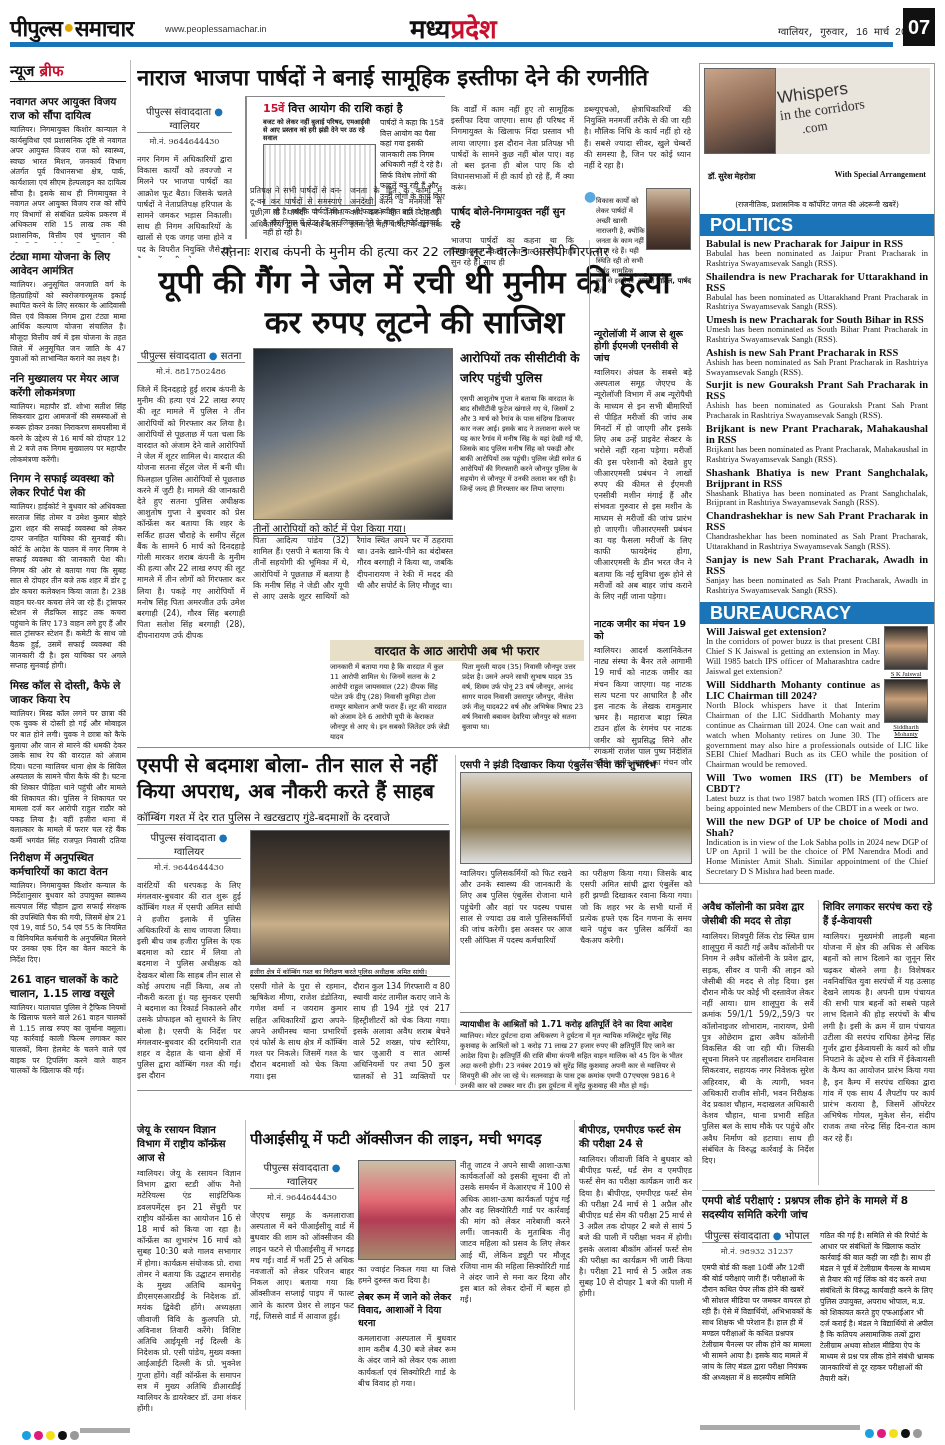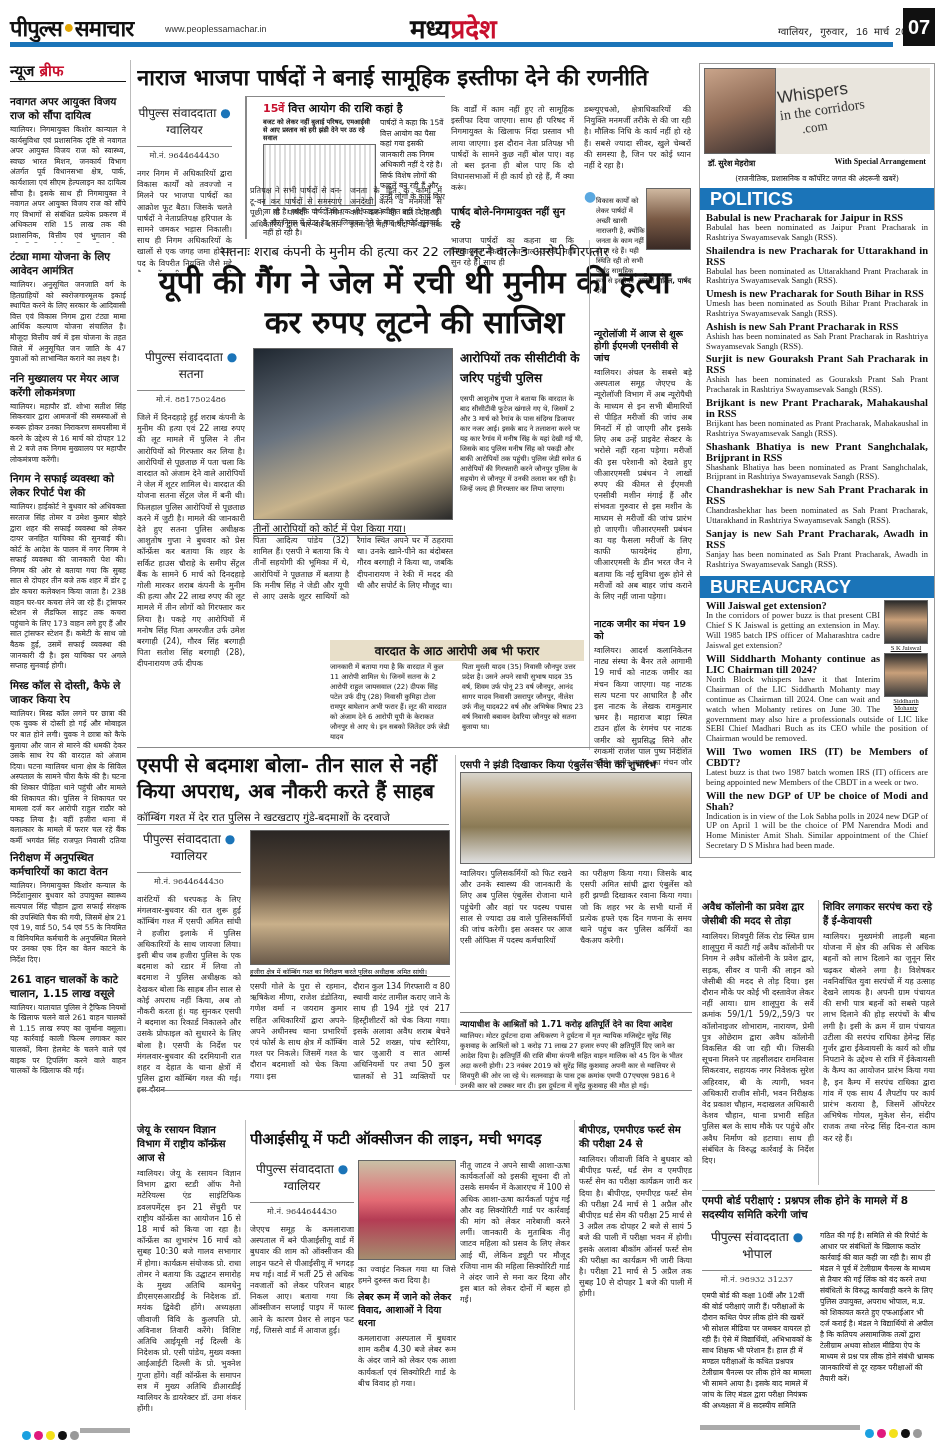--- a/index.html
+++ b/index.html
@@ -11,21 +11,21 @@
 .site{left:155px;top:16px;font-size:9px;color:#333;font-family:"Liberation Sans",sans-serif}
 .section{left:400px;top:2px;font-size:26px;font-weight:bold;font-family:"DejaVu Serif",serif;color:#111}
 .section span{color:#c8102e}
 .dateline{left:768px;top:16px;font-size:10px;color:#222;font-family:Liberation Mono, monospace}
 .pageno{left:893px;top:0;width:32px;height:38px;background:#111;color:#fff;font-size:20px;font-weight:bold;text-align:center;line-height:38px;font-family:"Liberation Sans",sans-serif}
 .blueline{left:10px;top:42px;width:883px;height:5px;background:#1b74b8}
 .colrule{background:#bbb;width:1px}
 .hrule{background:#888;height:1px}
 .t{font-size:8px;line-height:11.2px;text-align:justify;color:#222;font-family:"DejaVu Sans",sans-serif}
 .hd{font-weight:bold;color:#111;font-family:"DejaVu Sans",sans-serif}
-.byline{font-size:12px;text-align:center;color:#222;border-bottom:1px solid #888;padding-bottom:8px}
+.byline{font-size:10px;text-align:center;color:#222;border-bottom:1px solid #888;padding-bottom:0}
 .byline .b{color:#1b74b8}
 .mob{font-size:8px;text-align:center;color:#333;font-family:"DejaVu Serif",serif;margin-top:2px}
 .photo{background:linear-gradient(135deg,#5a5048,#a59a8c 45%,#3d3a38);border:1px solid #666}
 .photo2{background:linear-gradient(160deg,#1f2730,#6a7480 40%,#c9b48c 70%,#2a2a2a)}
 .photo3{background:linear-gradient(180deg,#d8d0c4,#8a7a5c 30%,#b99e77 60%,#444)}
 .photo4{background:linear-gradient(180deg,#c9c0a6,#e36b74 40%,#b43c54 60%,#a58d6f)}
 .caption{font-size:10px;color:#111;border-bottom:1px solid #888;text-decoration:underline}
 .whisper{left:699px;top:63px;width:236px;border:1px solid #999;background:#fff}
 .wtitle{background:#1b74b8;color:#fff;font-family:"Liberation Sans",sans-serif;font-weight:bold;font-size:18px;padding:0 10px;height:22px;line-height:22px}
 .wh{font-family:"Liberation Serif",serif;font-weight:bold;font-size:10.5px;line-height:11px;color:#111;text-align:justify}
@@ -116,21 +116,21 @@
 
 <div class="abs whisper">
   <div style="display:flex;margin:4px 4px 0;height:86px;background:#e9e5dd">
     <div class="photo" style="width:72px;background:linear-gradient(160deg,#c9a48a,#8e6a55 50%,#3a3030)"></div>
     <div style="flex:1;padding:10px 4px;transform:rotate(-8deg);font-family:'Liberation Serif',serif">
       <div style="font-size:17px;color:#333;font-family:'Liberation Sans',sans-serif">Whispers</div>
       <div style="font-size:14px;color:#333">in the corridors</div>
       <div style="font-size:13px;color:#333;padding-left:20px">.com</div>
     </div>
   </div>
-  <div style="display:flex;justify-content:space-between;font-size:8px;padding:3px 8px;font-weight:bold;font-family:'Liberation Serif',serif">
+  <div style="display:flex;justify-content:space-between;font-size:8px;padding:16px 8px;font-weight:bold;font-family:'Liberation Serif',serif">
       <span>डॉ. सुरेश मेहरोत्रा</span>
       <span>With Special Arrangement</span>
     </div>
   <div style="font-size:7.5px;text-align:center;padding:2px 2px 5px">(राजनीतिक, प्रशासनिक व कॉर्पोरेट जगत की अंदरूनी खबरें)</div>
   <div class="wtitle">POLITICS</div>
   <div id="politics-list" style="padding:2px 6px">
       <div style="overflow: hidden;">
         <div class="wh">Babulal is new Pracharak for Jaipur in RSS</div>
         <div class="wb">Babulal has been nominated as Jaipur Prant Pracharak in Rashtriya Swayamsevak Sangh (RSS).</div>
       </div>

